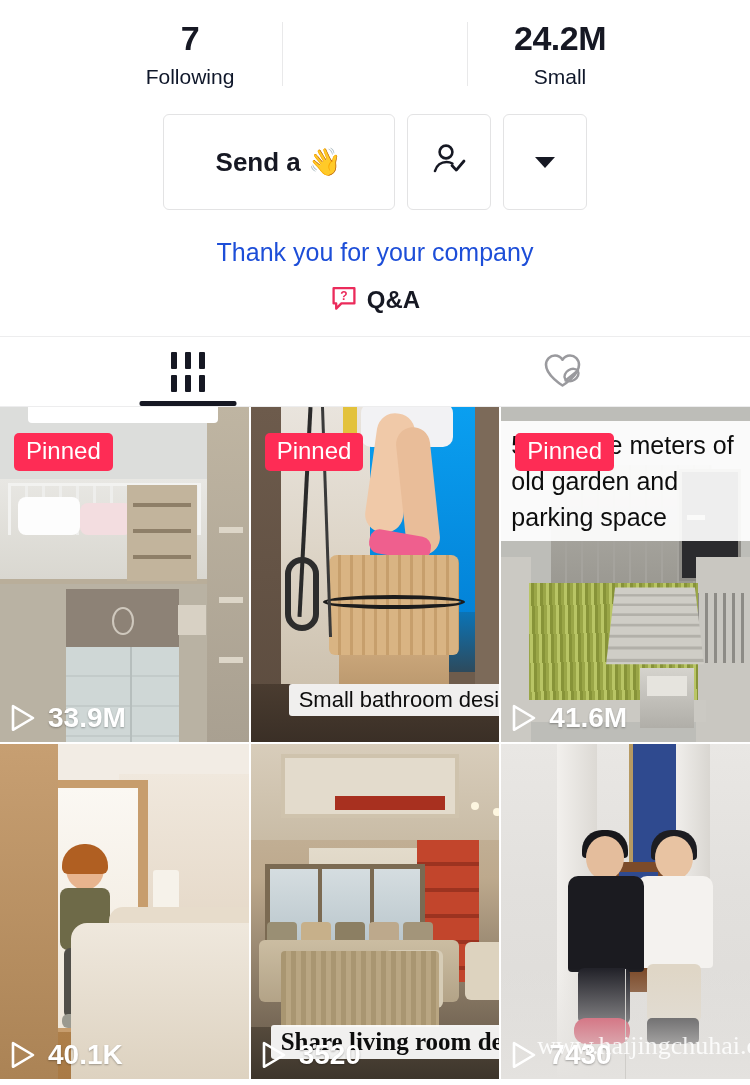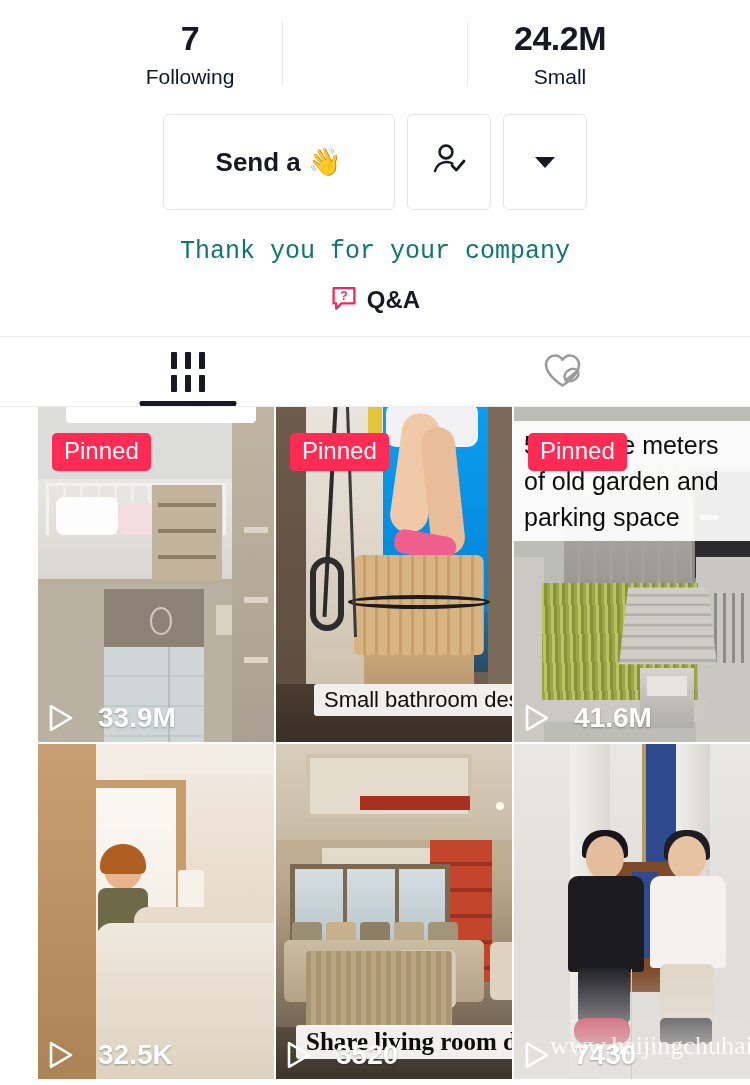--- a/index.html
+++ b/index.html
@@ -49,22 +49,22 @@
   .wave-emoji { font-size: 27px; line-height: 1; }
   .caret {
     width: 0; height: 0;
     border-left: 10px solid transparent;
     border-right: 10px solid transparent;
     border-top: 11px solid #161823;
   }
 
   
   .bio {
-    text-align: center; font-size: 25px; color: #0f766e;
-    margin-top: 26px; line-height: 32px; font-family: Liberation Mono, monospace;
+    text-align: center; font-size: 25px; color: #1d4ed8;
+    margin-top: 26px; line-height: 32px;
   }
   .qa-row {
     display: flex; align-items: center; justify-content: center;
     gap: 9px; margin-top: 16px;
   }
   .qa-label { font-size: 24px; font-weight: bold; color: #161823; }
 
   
   .tabs {
     display: flex; border-top: 1px solid #ededee;
@@ -82,34 +82,33 @@
                grid-template-rows: repeat(2, 17px); gap: 6px 8px; }
   .grid-icon span { background: #161823; border-radius: 1px; }
 
   
   .video-grid {
     display: grid;
     grid-template-columns: repeat(3, 1fr);
     grid-auto-rows: 335px;
     gap: 2px;
     border-top: 1px solid #ededee;
-    padding-left: 38px;
   }
   .tile { position: relative; overflow: hidden; background: #cfcfcf; }
 
   .pinned-badge {
     position: absolute; top: 26px; left: 14px;
     background: #fe2c55; color: #fff;
     font-size: 24px; font-weight: 500;
     padding: 3px 12px 5px; border-radius: 5px; z-index: 6;
     line-height: 30px;
   }
   .views {
     position: absolute; left: 10px; bottom: 8px;
-    display: flex; align-items: center; gap: 24px; z-index: 5;
+    display: flex; align-items: center; gap: 12px; z-index: 5;
   }
   .play-outline { width: 26px; height: 30px; position: relative; }
   .play-outline svg { display: block; }
   .views-count {
     color: #fff; font-size: 28px; font-weight: bold;
     text-shadow: 0 1px 2px rgba(0,0,0,.3);
   }
   .caption-box {
     position: absolute; background: rgba(255,255,255,.92);
     color: #0d0d0d; font-size: 22px; padding: 3px 10px;
@@ -510,21 +509,21 @@
       <div class="bedtop"></div>
         <div class="bed"></div>
       <div class="wallL"></div>
     </div>
     <div class="views">
       <span class="play-outline">
         <svg width="26" height="30" viewBox="0 0 26 30">
             <path d="M3 3.2v23.6L23 15z" stroke="#fff" stroke-width="2.6" fill="none" stroke-linejoin="round"></path>
           </svg>
       </span>
-      <span class="views-count">32.5K</span>
+      <span class="views-count">40.1K</span>
     </div>
   </div>
 
   <div class="tile">
     <div class="scene s5">
       <div class="ceil"></div>
         <div class="ceilin"></div>
         <div class="red1"></div>
       <div class="dots">
           <i style="left:0"></i>

